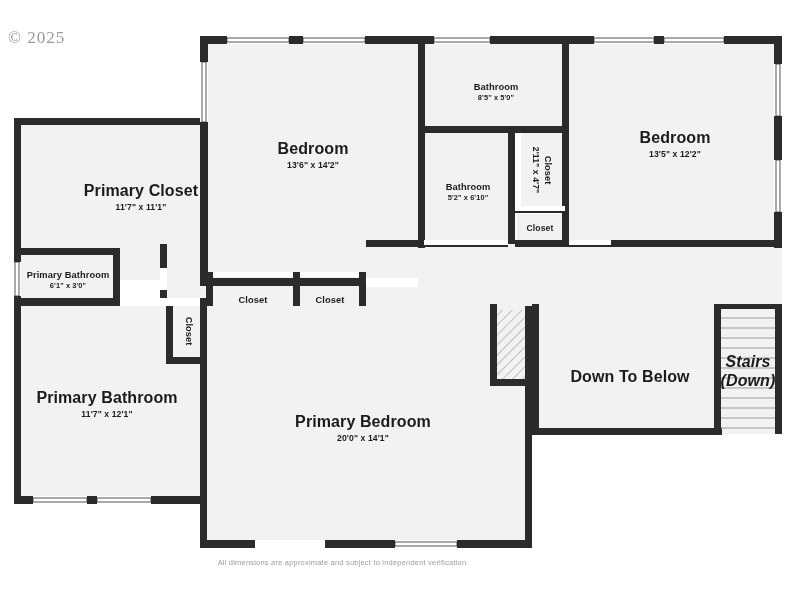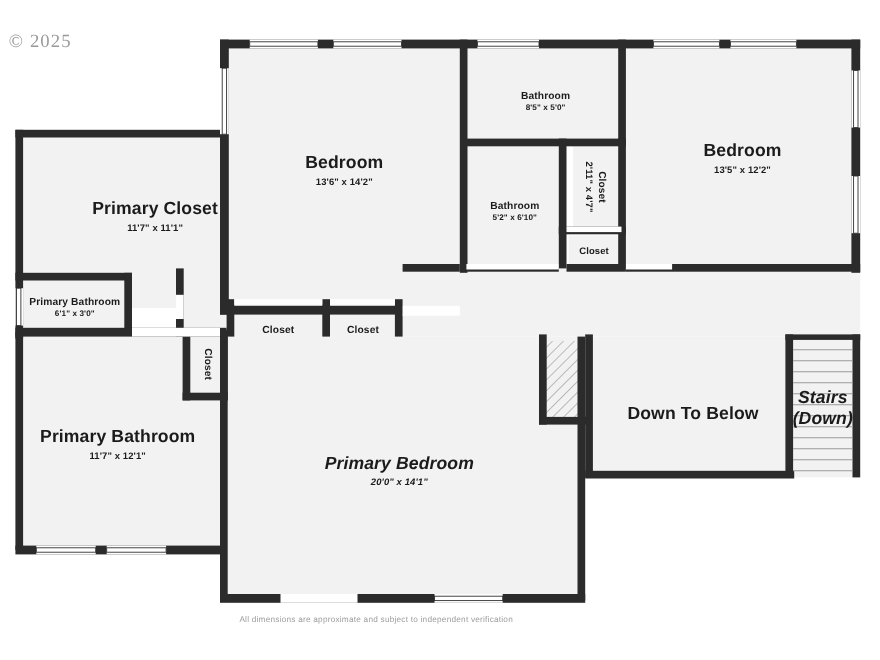--- a/index.html
+++ b/index.html
@@ -269,21 +269,21 @@
 <div class="label small wrap" style="left:68px; top:274px;">
   <span class="nm">Primary Bathroom</span>
   <span class="dim">6'1" x 3'0"</span>
 </div>
 
 <div class="label" style="left:107px; top:404px;">
   <span class="nm">Primary Bathroom</span>
   <span class="dim">11'7" x 12'1"</span>
 </div>
 
-<div class="label" style="left:363px; top:428px;font-style:italic;">
+<div class="label" style="left:363px; top:428px;">
   <span class="nm">Primary Bedroom</span>
   <span class="dim">20'0" x 14'1"</span>
 </div>
 
 <div class="label small" style="left:253px; top:294px;">
   <span class="nm">Closet</span>
 </div>
 
 <div class="label small" style="left:330px; top:294px;">
   <span class="nm">Closet</span>

